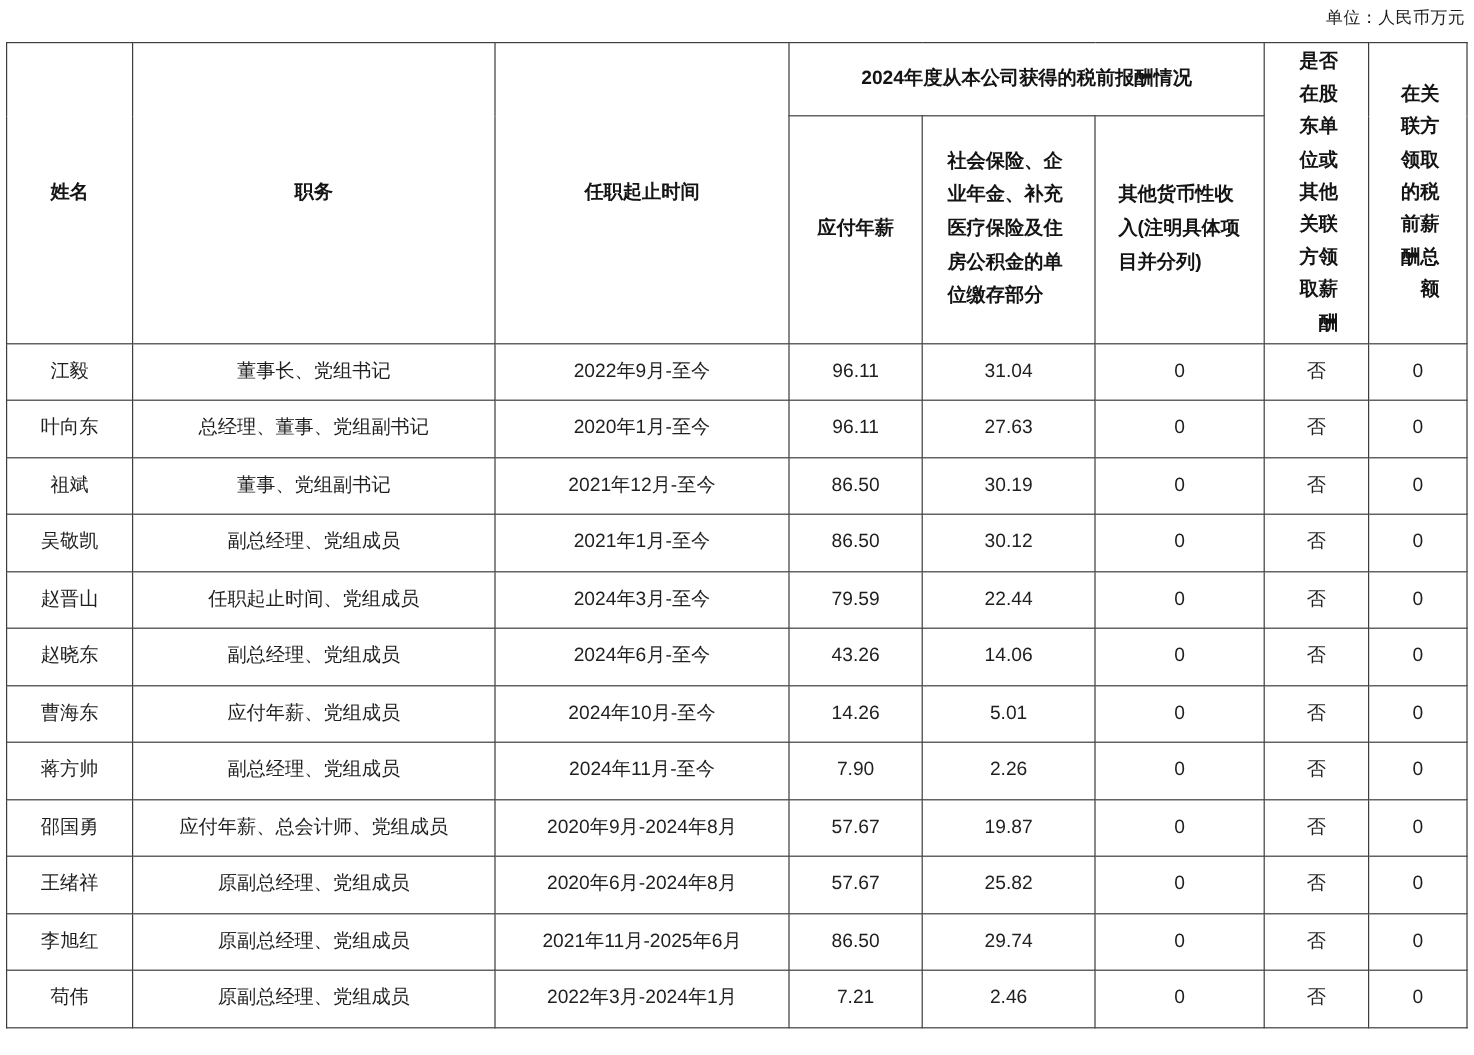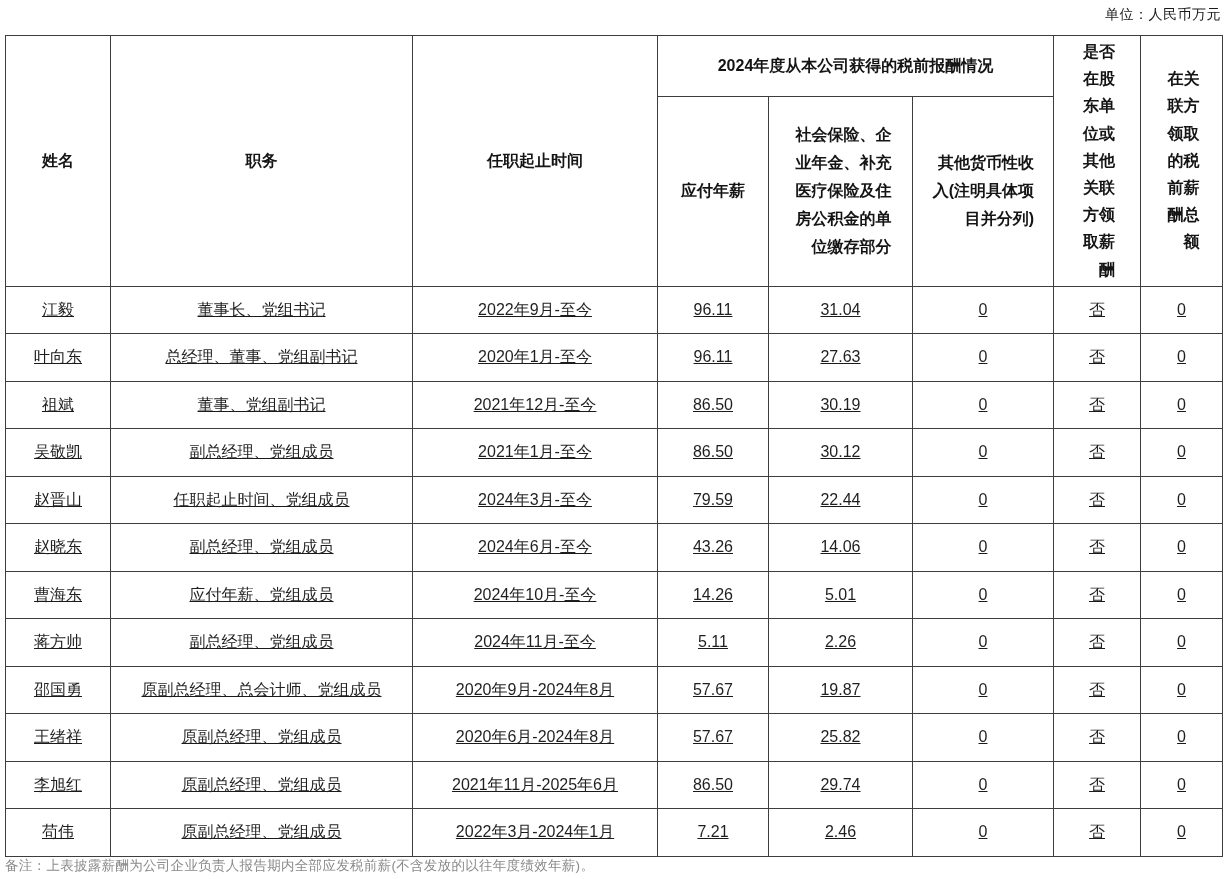--- a/index.html
+++ b/index.html
@@ -41,32 +41,32 @@
     padding: 2px 4px;
     line-height: 1.75;
     word-break: break-all;
   }
   table.comp-table th {
     font-weight: bold;
     color: #141414;
   }
   tr.group-row { height: 60px; }
   tr.sub-row   { height: 186px; }
-  tr.data-row  { height: 47.5px; text-decoration: underline; }
+  tr.data-row  { height: 47.5px; }
   td.num, td.txt { font-weight: normal; color: #1f1f1f; }
   .narrow-wrap {
     display: inline-block;
     width: 36px;
     text-align: right;
     line-height: 1.7;
   }
   .mid-wrap {
     display: inline-block;
     max-width: 102px;
-    text-align: right;
+    text-align: left;
     line-height: 1.75;
   }
   .footnote {
     position: absolute;
     left: 5px;
     top: 857px;
     font-size: 13.5px;
     color: #8a8a8a;
     letter-spacing: 0.3px;
   }
@@ -180,29 +180,29 @@
           <td class="num">14.26</td>
           <td class="num">5.01</td>
           <td class="num">0</td>
           <td class="txt">否</td>
           <td class="num">0</td>
         </tr>
         <tr class="data-row">
           <td class="txt">蒋方帅</td>
           <td class="txt">副总经理、党组成员</td>
           <td class="txt">2024年11月-至今</td>
-          <td class="num">5.11</td>
+          <td class="num">7.90</td>
           <td class="num">2.26</td>
           <td class="num">0</td>
           <td class="txt">否</td>
           <td class="num">0</td>
         </tr>
         <tr class="data-row">
           <td class="txt">邵国勇</td>
-          <td class="txt">原副总经理、总会计师、党组成员</td>
+          <td class="txt">应付年薪、总会计师、党组成员</td>
           <td class="txt">2020年9月-2024年8月</td>
           <td class="num">57.67</td>
           <td class="num">19.87</td>
           <td class="num">0</td>
           <td class="txt">否</td>
           <td class="num">0</td>
         </tr>
         <tr class="data-row">
           <td class="txt">王绪祥</td>
           <td class="txt">原副总经理、党组成员</td>
@@ -229,15 +229,14 @@
           <td class="txt">2022年3月-2024年1月</td>
           <td class="num">7.21</td>
           <td class="num">2.46</td>
           <td class="num">0</td>
           <td class="txt">否</td>
           <td class="num">0</td>
         </tr>
       </tbody>
   </table>
 
-  <div class="footnote">备注：上表披露薪酬为公司企业负责人报告期内全部应发税前薪(不含发放的以往年度绩效年薪)。</div>
 
 </div>
 
 </body></html>

